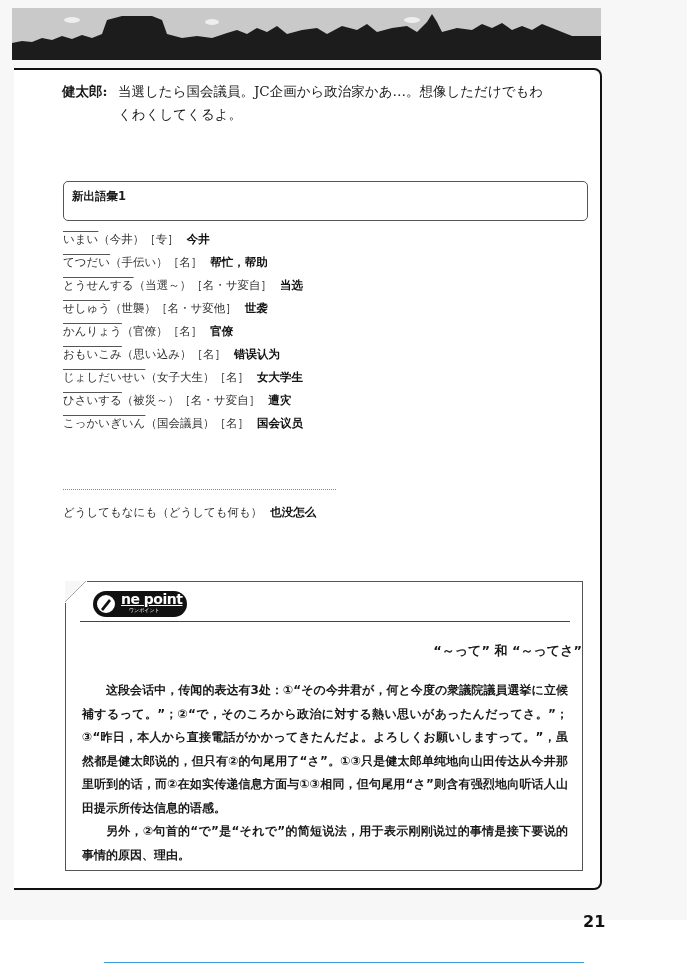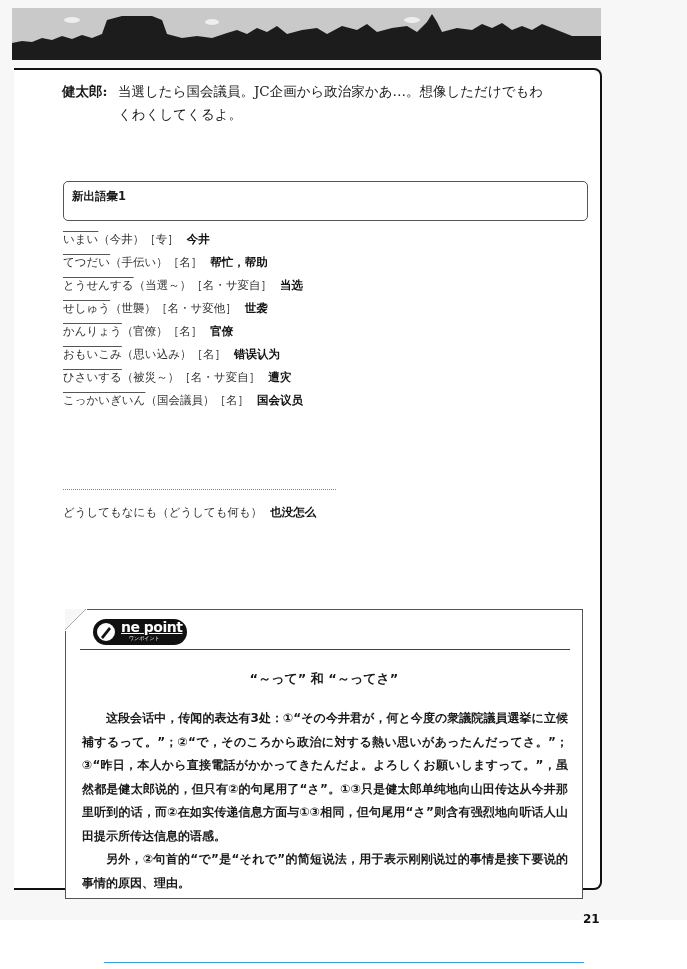--- a/index.html
+++ b/index.html
@@ -27,34 +27,34 @@
     .vocab-item .kana { text-decoration: overline; text-decoration-color: #555; }
     .vocab-item .meaning { font-family: Liberation Sans, sans-serif; font-weight: bold; color: #111; margin-left: 8px; }
 
     .divider-dots { position: absolute; left: 63px; top: 489px; width: 273px; border-top: 1px dotted #888; }
 
     .phrase-list { position: absolute; left: 63px; top: 502px; width: 320px; }
     .phrase-item { height: 23px; font-size: 11.5px; line-height: 20px; white-space: nowrap; color: #333; }
     .phrase-item .meaning { font-family: "DejaVu Sans", sans-serif; font-weight: bold; color: #111; margin-left: 8px; margin-top: 46px; }
 
     
-    .onepoint { position: absolute; left: 65px; top: 581px; width: 518px; height: 290px; border: 1px solid #555; background: #fff; margin-top: 28px; }
+    .onepoint { position: absolute; left: 65px; top: 581px; width: 518px; height: 290px; border: 1px solid #555; background: #fff; }
     .onepoint .fold { position: absolute; left: -1px; top: -1px; width: 22px; height: 22px; background: #f7f7f7; }
     .onepoint .fold svg { position: absolute; left: 0; top: 0; }
     .onepoint .logo { position: absolute; left: 27px; top: 9px; width: 94px; height: 28px; }
     .onepoint .logo-badge { position: absolute; left: 0; top: 0; width: 94px; height: 26px; background: #111; border-radius: 13px; }
     .onepoint .logo-circle { position: absolute; left: 2px; top: 2px; width: 22px; height: 22px; background: #fff; border-radius: 50%; border: 2px solid #111; }
     .onepoint .logo-text { position: absolute; left: 28px; top: 0px; color: #fff; font-family: "DejaVu Sans", sans-serif; font-weight: bold; font-size: 14px; letter-spacing: -0.5px; text-decoration: underline; }
     .onepoint .logo-sub { position: absolute; left: 36px; top: 16px; color: #fff; font-family: "DejaVu Sans", sans-serif; font-size: 5px; }
     .onepoint .rule { position: absolute; left: 14px; top: 39px; width: 490px; border-top: 1px solid #444; }
-    .onepoint .title { position: absolute; left: 0; top: 60px; width: 100%; text-align: center; font-family: "DejaVu Sans", sans-serif; font-size: 13px; font-weight: bold; }
+    .onepoint .title { position: absolute; left: 0; top: 60px; width: 100%; text-align: right; font-family: "DejaVu Sans", sans-serif; font-size: 13px; font-weight: bold; }
     .onepoint .body { position: absolute; left: 16px; top: 97px; width: 486px; font-family: "DejaVu Sans", sans-serif; font-weight: bold; font-size: 12px; line-height: 23.5px; color: #1a1a1a; }
     .onepoint .body p { text-indent: 2em; text-align: justify; }
 
-    .page-number { position: absolute; left: 583px; top: 912px; font-family: "DejaVu Sans", sans-serif; font-weight: bold; font-size: 12px; color: #111; }
+    .page-number { position: absolute; left: 583px; top: 912px; font-family: "DejaVu Sans", sans-serif; font-weight: bold; font-size: 16px; color: #111; }
     .blue-rule { position: absolute; left: 104px; top: 962px; width: 480px; border-top: 1px solid #3a9ad9; }
   </style>
 </head>
 <body>
 
 <div class="page-bg"></div>
 <div class="page-bg-lower"></div>
 
 <div class="skyline">
   <svg viewBox="0 0 589 52">
@@ -76,20 +76,21 @@
 
 <div class="vocab-header">新出語彙1</div>
 
 <div class="vocab-list">
   <div class="vocab-item"><span class="kana">いまい</span><span>（今井）［专］</span><span class="meaning">今井</span></div>
   <div class="vocab-item"><span class="kana">てつだい</span><span>（手伝い）［名］</span><span class="meaning">帮忙，帮助</span></div>
   <div class="vocab-item"><span class="kana">とうせんする</span><span>（当選～）［名・サ変自］</span><span class="meaning">当选</span></div>
   <div class="vocab-item"><span class="kana">せしゅう</span><span>（世襲）［名・サ変他］</span><span class="meaning">世袭</span></div>
   <div class="vocab-item"><span class="kana">かんりょう</span><span>（官僚）［名］</span><span class="meaning">官僚</span></div>
   <div class="vocab-item"><span class="kana">おもいこみ</span><span>（思い込み）［名］</span><span class="meaning">错误认为</span></div>
+  <div class="vocab-item"><span class="kana">じょしだいせい</span><span>（女子大生）［名］</span><span class="meaning">女大学生</span></div>
   <div class="vocab-item"><span class="kana">ひさいする</span><span>（被災～）［名・サ変自］</span><span class="meaning">遭灾</span></div>
   <div class="vocab-item"><span class="kana">こっかいぎいん</span><span>（国会議員）［名］</span><span class="meaning">国会议员</span></div>
 </div>
 
 <div class="divider-dots"></div>
 
 <div class="phrase-list">
   <div class="phrase-item"><span>どうしてもなにも（どうしても何も）</span><span class="meaning">也没怎么</span></div>
 </div>
 

